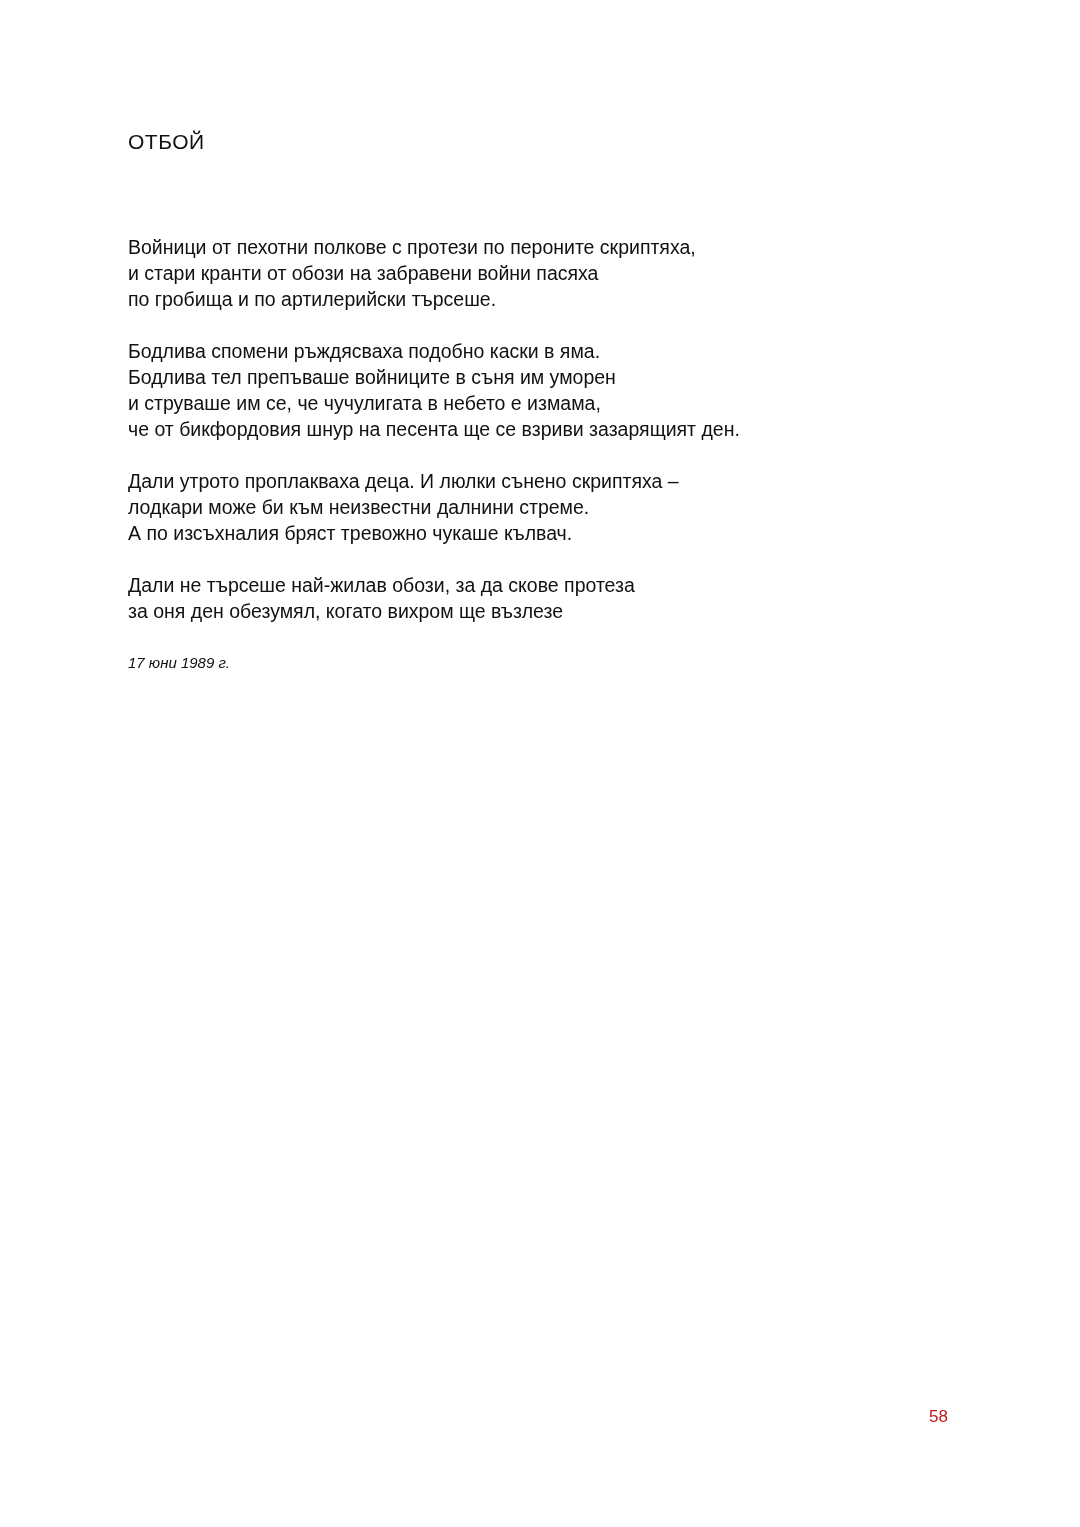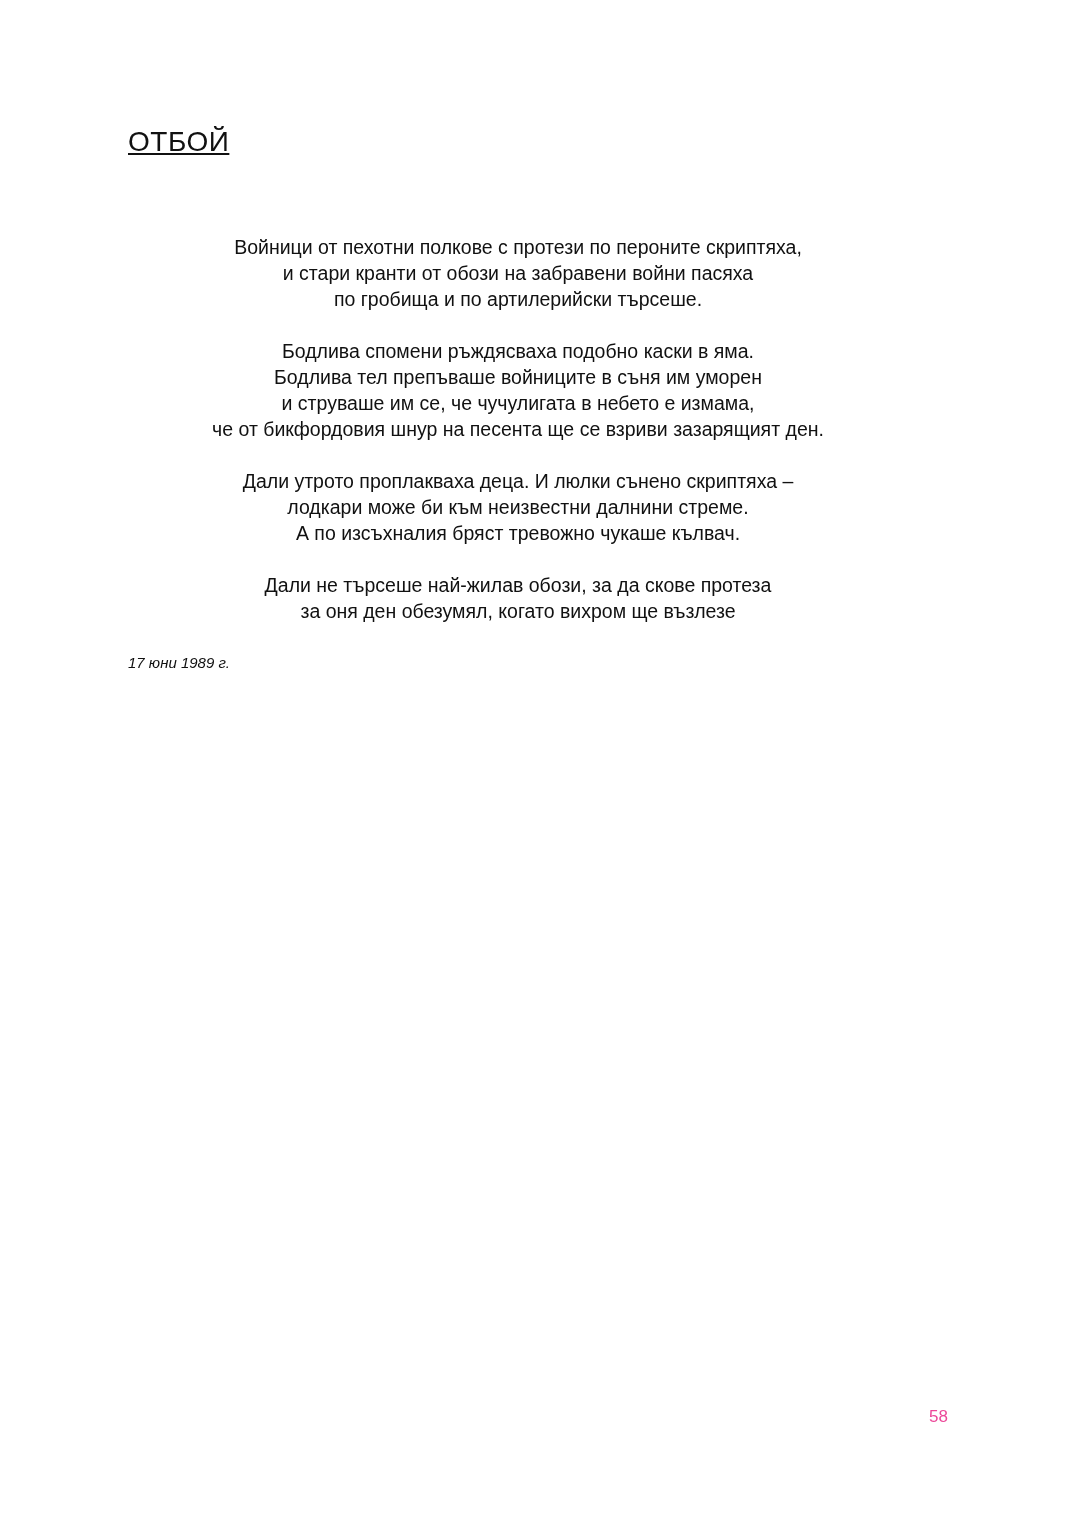--- a/index.html
+++ b/index.html
@@ -16,49 +16,47 @@
     color: #111111;
     overflow: hidden;
   }
   .content {
     position: absolute;
     left: 128px;
     top: 129px;
     width: 780px;
   }
   .poem-title {
-    font-size: 28px;
+    font-size: 21px;
     line-height: 26px;
     margin: 0 0 79px 0;
     font-weight: normal;
     letter-spacing: 0.5px;
-    text-decoration: underline;
   }
   .stanza {
     margin: 0 0 26px 0;
   }
   .stanza .line {
     font-size: 19.5px;
     line-height: 26px;
     white-space: nowrap;
-    text-align: center;
   }
   .poem-date {
     font-size: 15px;
     line-height: 26px;
     font-style: italic;
     margin-top: 22px;
   }
   .page-number {
     position: absolute;
     left: 929px;
     top: 1406px;
     font-size: 17px;
     line-height: 22px;
-    color: #ec4899;
+    color: #b91c1c;
   }
 </style>
 </head>
 <body>
 
 <div class="page">
   <div class="content">
 
     <h1 class="poem-title">ОТБОЙ</h1>
 

